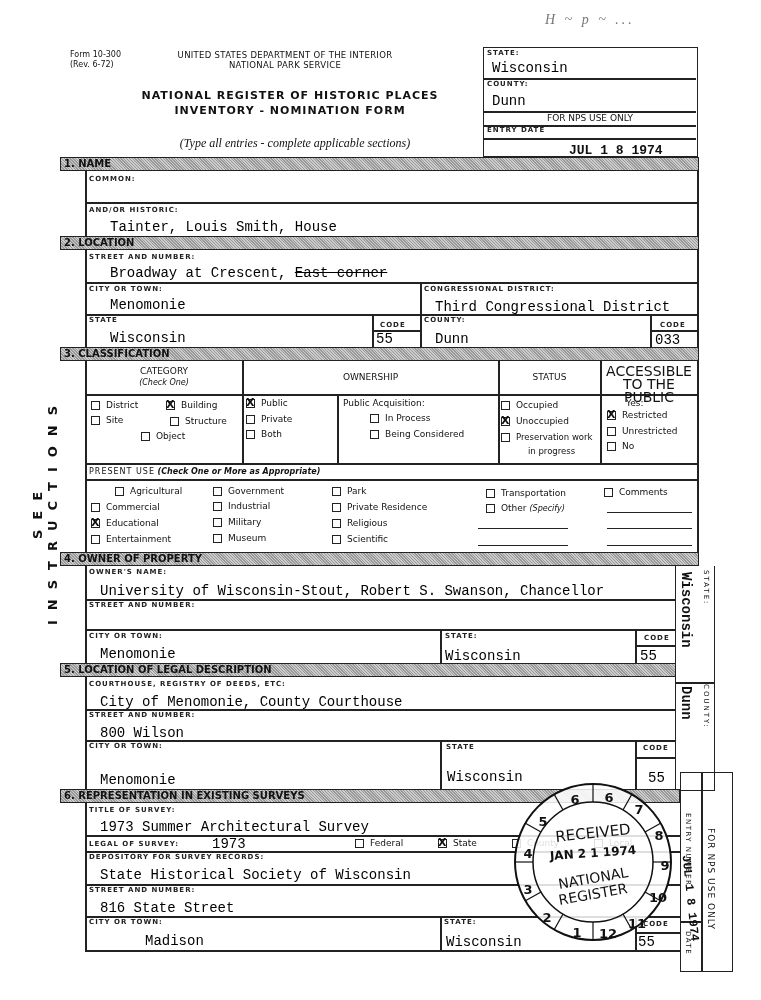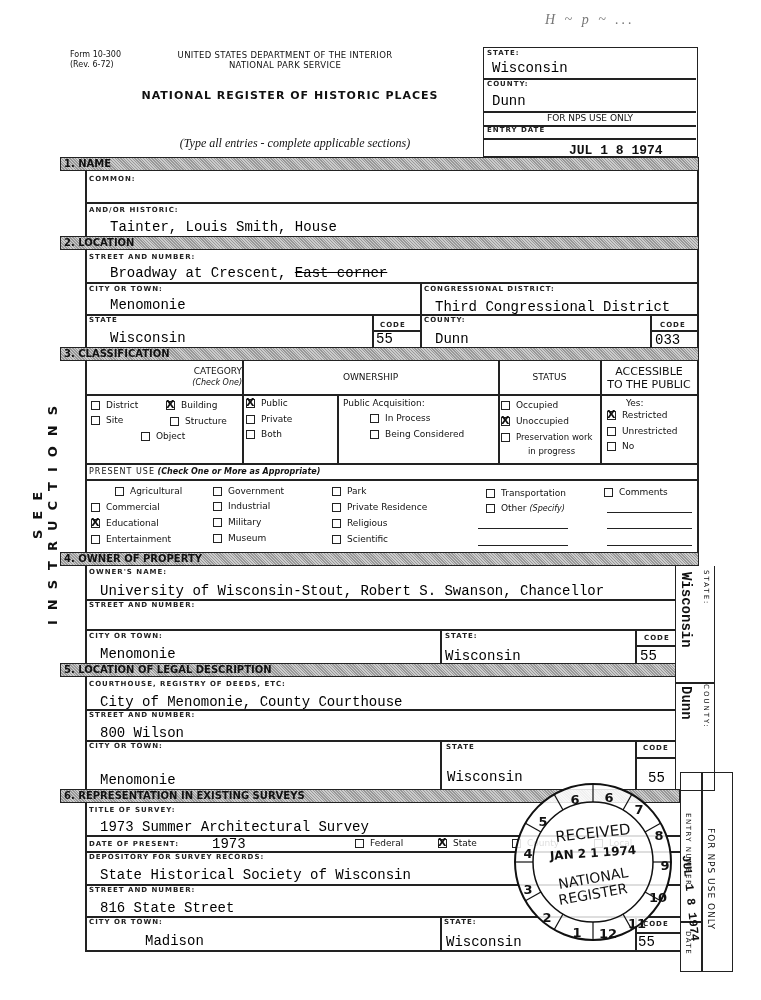--- a/index.html
+++ b/index.html
@@ -30,20 +30,21 @@
 <div class="abs sans" style="left:70px;top:50px;font-size:8px;line-height:10px;">
   <div>Form 10-300</div>
   <div>(Rev. 6-72)</div>
 </div>
 <div class="abs sans" style="left:150px;top:50px;width:270px;text-align:center;font-size:8.5px;line-height:10px;letter-spacing:.3px;">
   <div>UNITED STATES DEPARTMENT OF THE INTERIOR</div>
   <div>NATIONAL PARK SERVICE</div>
 </div>
 <div class="abs sans" style="left:130px;top:88px;width:320px;text-align:center;font-size:11px;font-weight:bold;line-height:15px;letter-spacing:1px;">
   <div>NATIONAL REGISTER OF HISTORIC PLACES</div>
+  <div>INVENTORY - NOMINATION FORM</div>
 </div>
 <div class="abs serif" style="left:140px;top:136px;width:310px;text-align:center;font-size:12px;font-style:italic;">(Type all entries -  complete applicable sections)</div>
 <div class="abs serif" style="left:545px;top:12px;font-size:14px;font-style:italic;color:#777;letter-spacing:3px;">H ~ p ~ ...</div>
 
 <div class="abs" style="left:483px;top:47px;width:215px;height:110px;border:1.5px solid #222;">
   <div class="tiny abs" style="left:3px;top:1px;">STATE:</div>
   <div class="val abs" style="left:8px;top:12px;">Wisconsin</div>
   <div class="hline" style="left:0;top:30px;width:212px;"></div>
   <div class="tiny abs" style="left:3px;top:32px;">COUNTY:</div>
   <div class="val abs" style="left:8px;top:45px;">Dunn</div>
@@ -98,27 +99,27 @@
 <div class="vline" style="left:85px;top:361px;height:192px;"></div>
 <div class="vline" style="left:697px;top:361px;height:192px;"></div>
 
 <div class="vline" style="left:242px;top:361px;height:103px;"></div>
 <div class="vline" style="left:498px;top:361px;height:103px;"></div>
 <div class="vline" style="left:600px;top:361px;height:103px;"></div>
 <div class="vline" style="left:337px;top:394px;height:70px;"></div>
 <div class="hline" style="left:85px;top:394px;width:613px;"></div>
 <div class="hline" style="left:85px;top:463px;width:613px;"></div>
 
-<div class="abs sans" style="left:86px;top:365px;width:156px;text-align:right;font-size:9px;line-height:12px;">
+<div class="abs sans" style="left:86px;top:365px;width:156px;text-align:center;font-size:9px;line-height:12px;">
   <div>CATEGORY</div>
   <div style="font-style:italic;font-size:8px;">(Check One)</div>
 </div>
 <div class="abs sans" style="left:243px;top:372px;width:255px;text-align:center;font-size:9px;">OWNERSHIP</div>
 <div class="abs sans" style="left:499px;top:372px;width:101px;text-align:center;font-size:9px;">STATUS</div>
-<div class="abs sans" style="left:601px;top:365px;width:96px;text-align:center;font-size:11px;line-height:13px;">
+<div class="abs sans" style="left:601px;top:365px;width:96px;text-align:center;font-size:14px;line-height:13px;">
   <div>ACCESSIBLE</div>
   <div>TO THE PUBLIC</div>
 </div>
 
 <div class="cbl" style="left:91px;top:400px;"><span class="cb"></span><span>District</span></div>
 <div class="cbl" style="left:166px;top:400px;"><span class="cb x"></span><span>Building</span></div>
 <div class="cbl" style="left:91px;top:415px;"><span class="cb"></span><span>Site</span></div>
 <div class="cbl" style="left:170px;top:416px;"><span class="cb"></span><span>Structure</span></div>
 <div class="cbl" style="left:141px;top:431px;"><span class="cb"></span><span>Object</span></div>
 
@@ -213,21 +214,21 @@
   <div class="hline" style="left:0;top:116px;width:38px;"></div>
   <div class="abs mono vert" style="left:2px;top:120px;font-size:14px;font-weight:bold;">Dunn</div>
   <div class="abs sans vert" style="left:26px;top:118px;font-size:7px;letter-spacing:2px;">COUNTY:</div>
 </div>
 
 <div class="sec-bar" style="left:60px;top:789px;width:620px;">6. REPRESENTATION IN EXISTING SURVEYS</div>
 <div class="vline" style="left:85px;top:803px;height:148px;"></div>
 <div class="tiny abs" style="left:89px;top:806px;">TITLE OF SURVEY:</div>
 <div class="val abs" style="left:100px;top:819px;">1973 Summer Architectural Survey</div>
 <div class="hline" style="left:85px;top:835px;width:595px;"></div>
-<div class="tiny abs" style="left:89px;top:840px;">DATE OF PRESENT:</div>
+<div class="tiny abs" style="left:89px;top:840px;">LEGAL OF SURVEY:</div>
 <div class="val abs" style="left:212px;top:836px;">1973</div>
 <div class="cbl" style="left:355px;top:838px;"><span class="cb"></span><span>Federal</span></div>
 <div class="cbl" style="left:438px;top:838px;"><span class="cb x"></span><span>State</span></div>
 <div class="cbl" style="left:512px;top:838px;"><span class="cb"></span><span>County</span></div>
 <div class="cbl" style="left:594px;top:838px;"><span class="cb"></span><span>Local</span></div>
 <div class="hline" style="left:85px;top:851px;width:595px;"></div>
 <div class="tiny abs" style="left:89px;top:853px;">DEPOSITORY FOR SURVEY RECORDS:</div>
 <div class="val abs" style="left:100px;top:867px;">State Historical Society of Wisconsin</div>
 <div class="hline" style="left:85px;top:884px;width:595px;"></div>
 <div class="tiny abs" style="left:89px;top:886px;">STREET AND NUMBER:</div>

